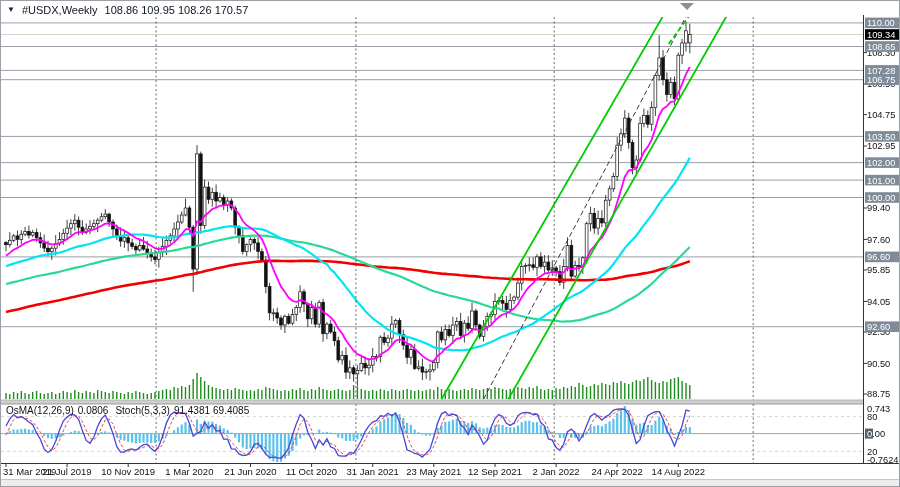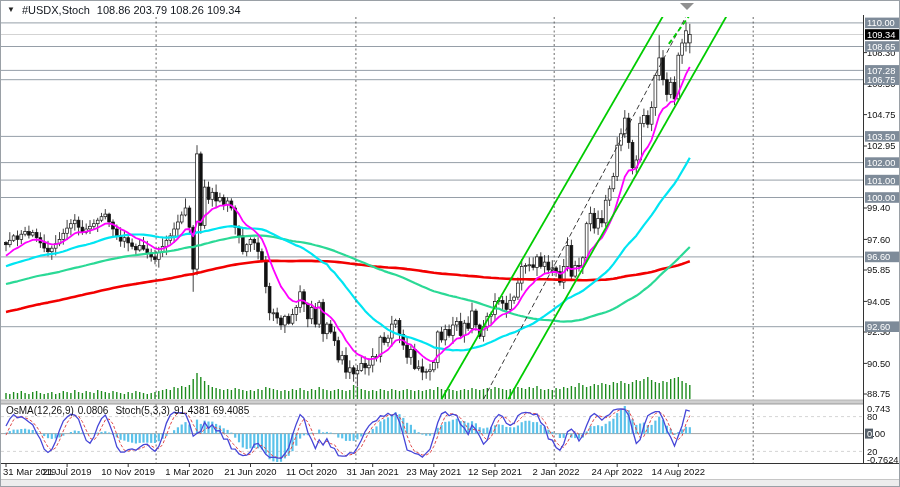--- a/index.html
+++ b/index.html
@@ -8,22 +8,22 @@
     font-size:11px;color:#10151c;white-space:nowrap;}
   .title-bar .dd{font-size:8px;color:#222;line-height:13px;}
   .chart-svg{position:absolute;left:0;top:0;}
 </style>
 </head>
 <body>
 
 <div class="window">
   <div class="title-bar">
     <span class="dd">▼</span>
-    <span>#USDX,Stoch</span>
-    <span>108.86 203.79 108.26 109.34</span>
+    <span>#USDX,Weekly</span>
+    <span>108.86 109.95 108.26 170.57</span>
   </div>
   <svg class="chart-svg" width="900" height="487" xmlns="http://www.w3.org/2000/svg">
       <defs>
         <clipPath id="cpMain">
           <rect x="0" y="16" width="862" height="383"></rect>
         </clipPath>
         <clipPath id="cpInd">
           <rect x="0" y="404" width="862" height="58"></rect>
         </clipPath>
       </defs>

